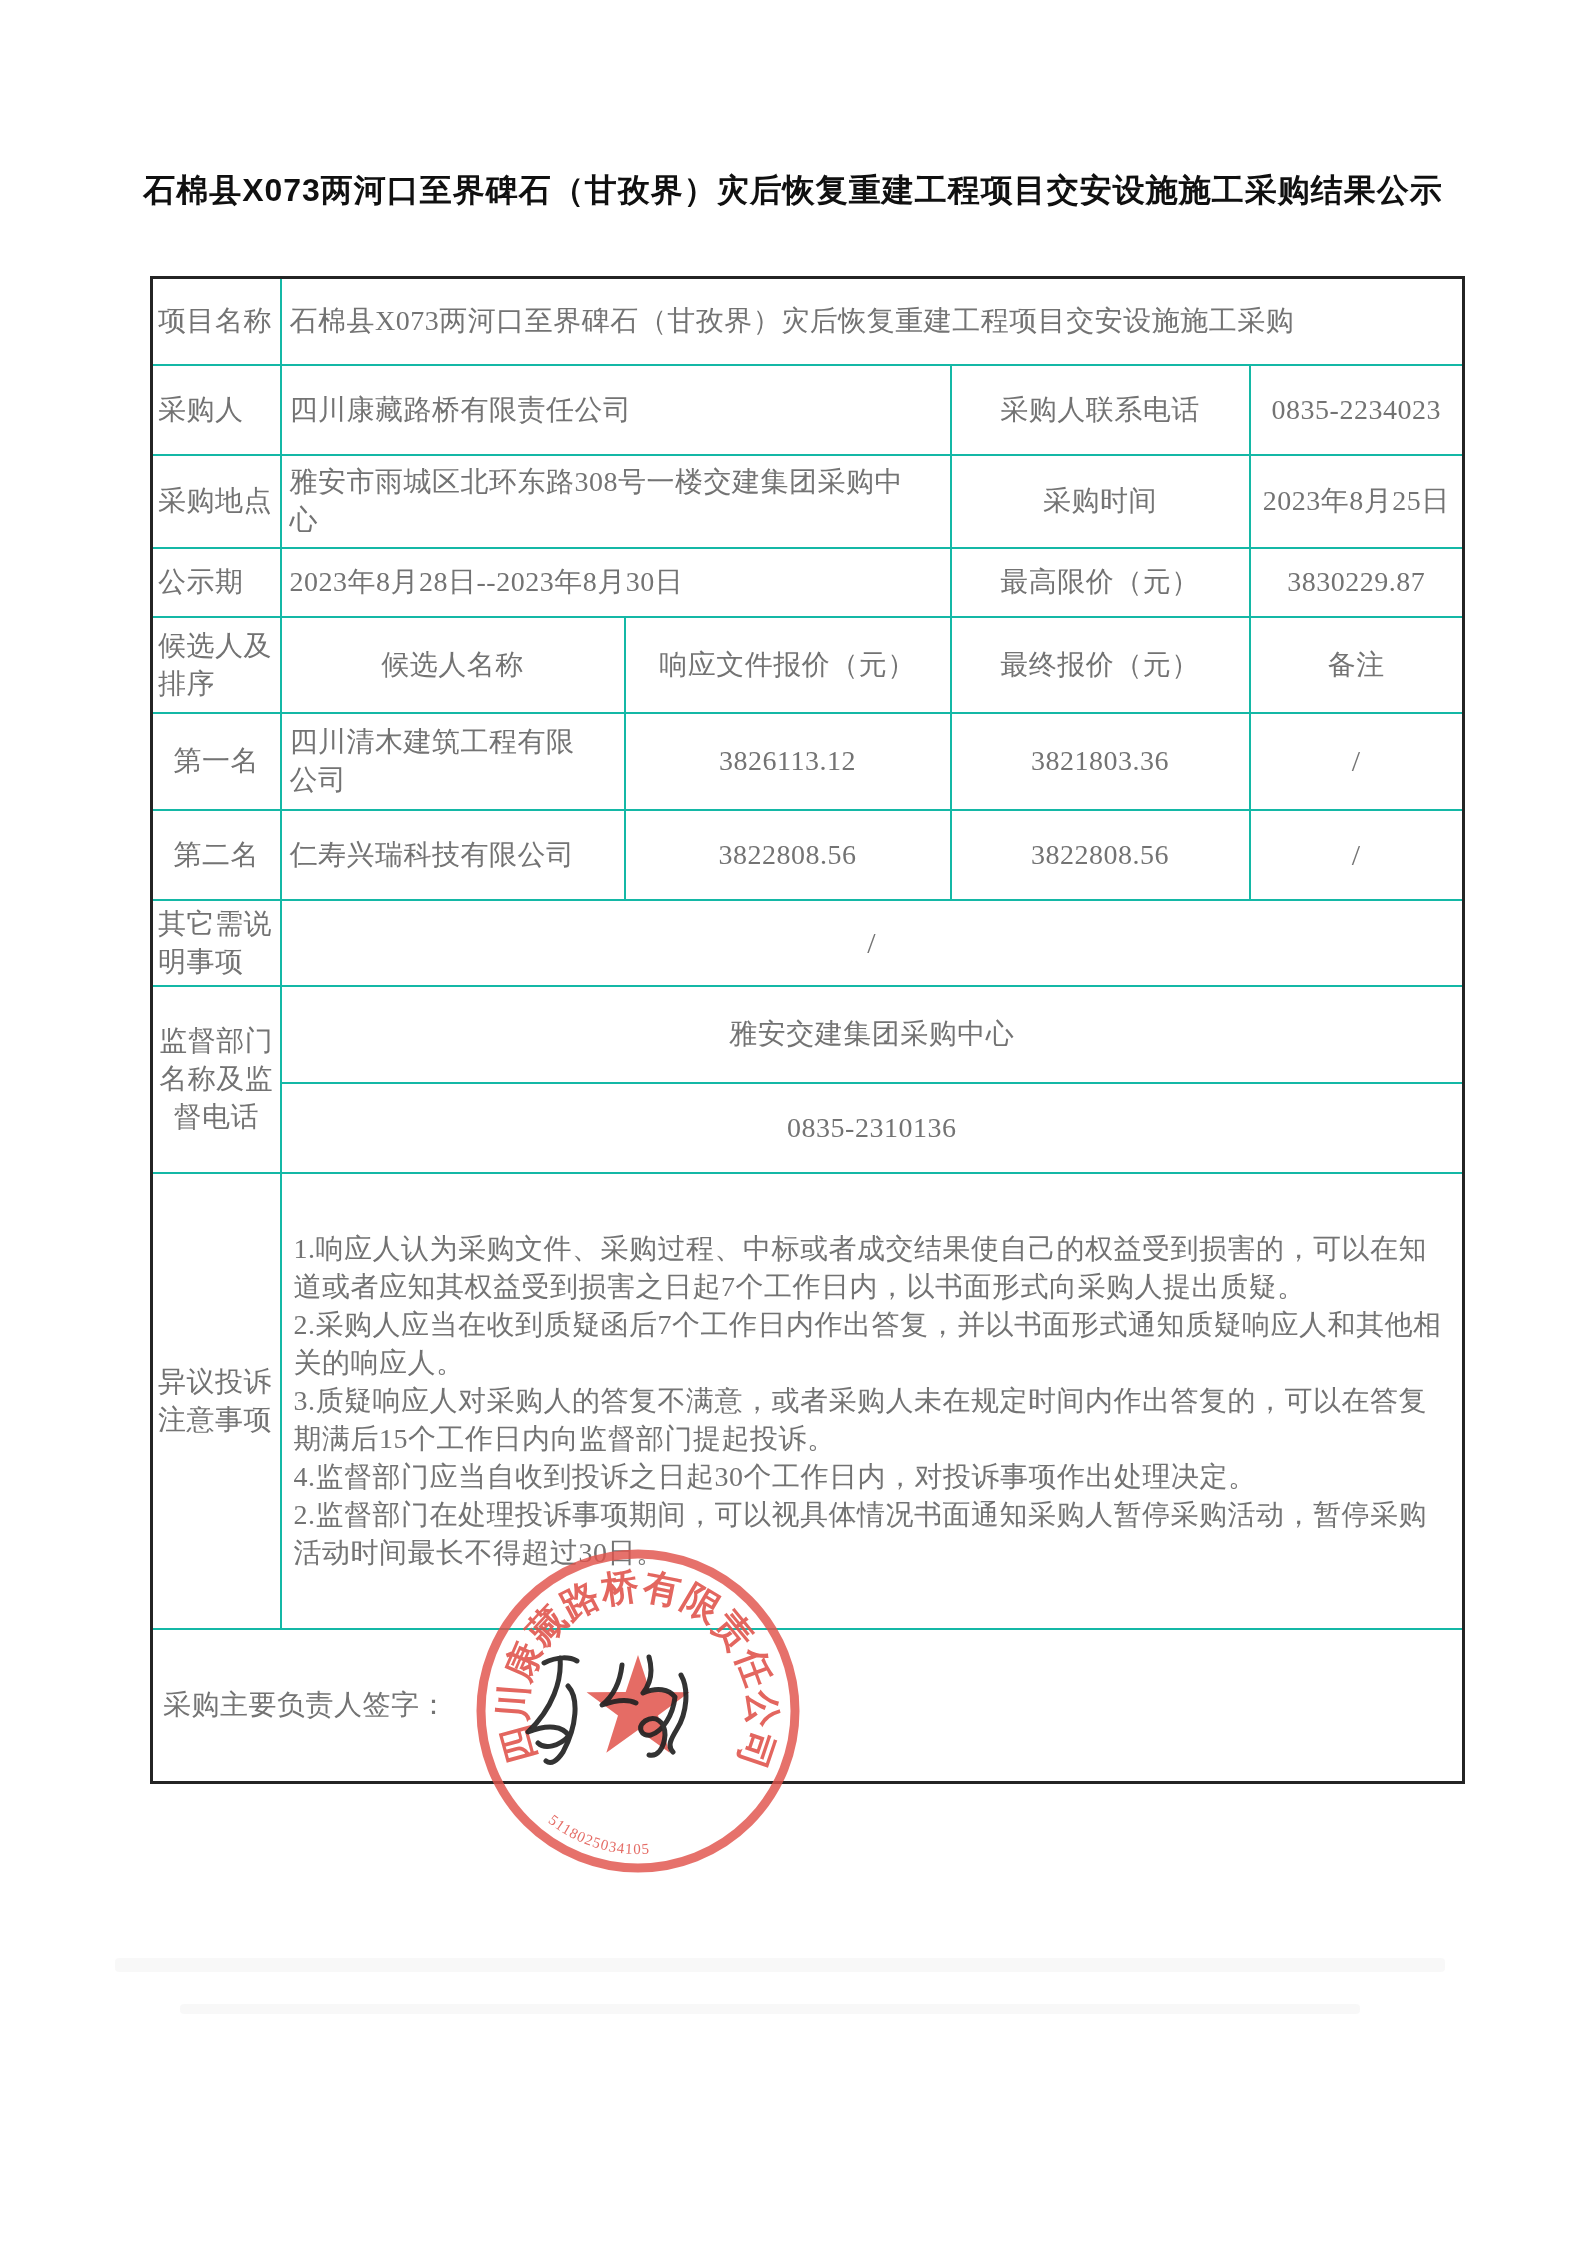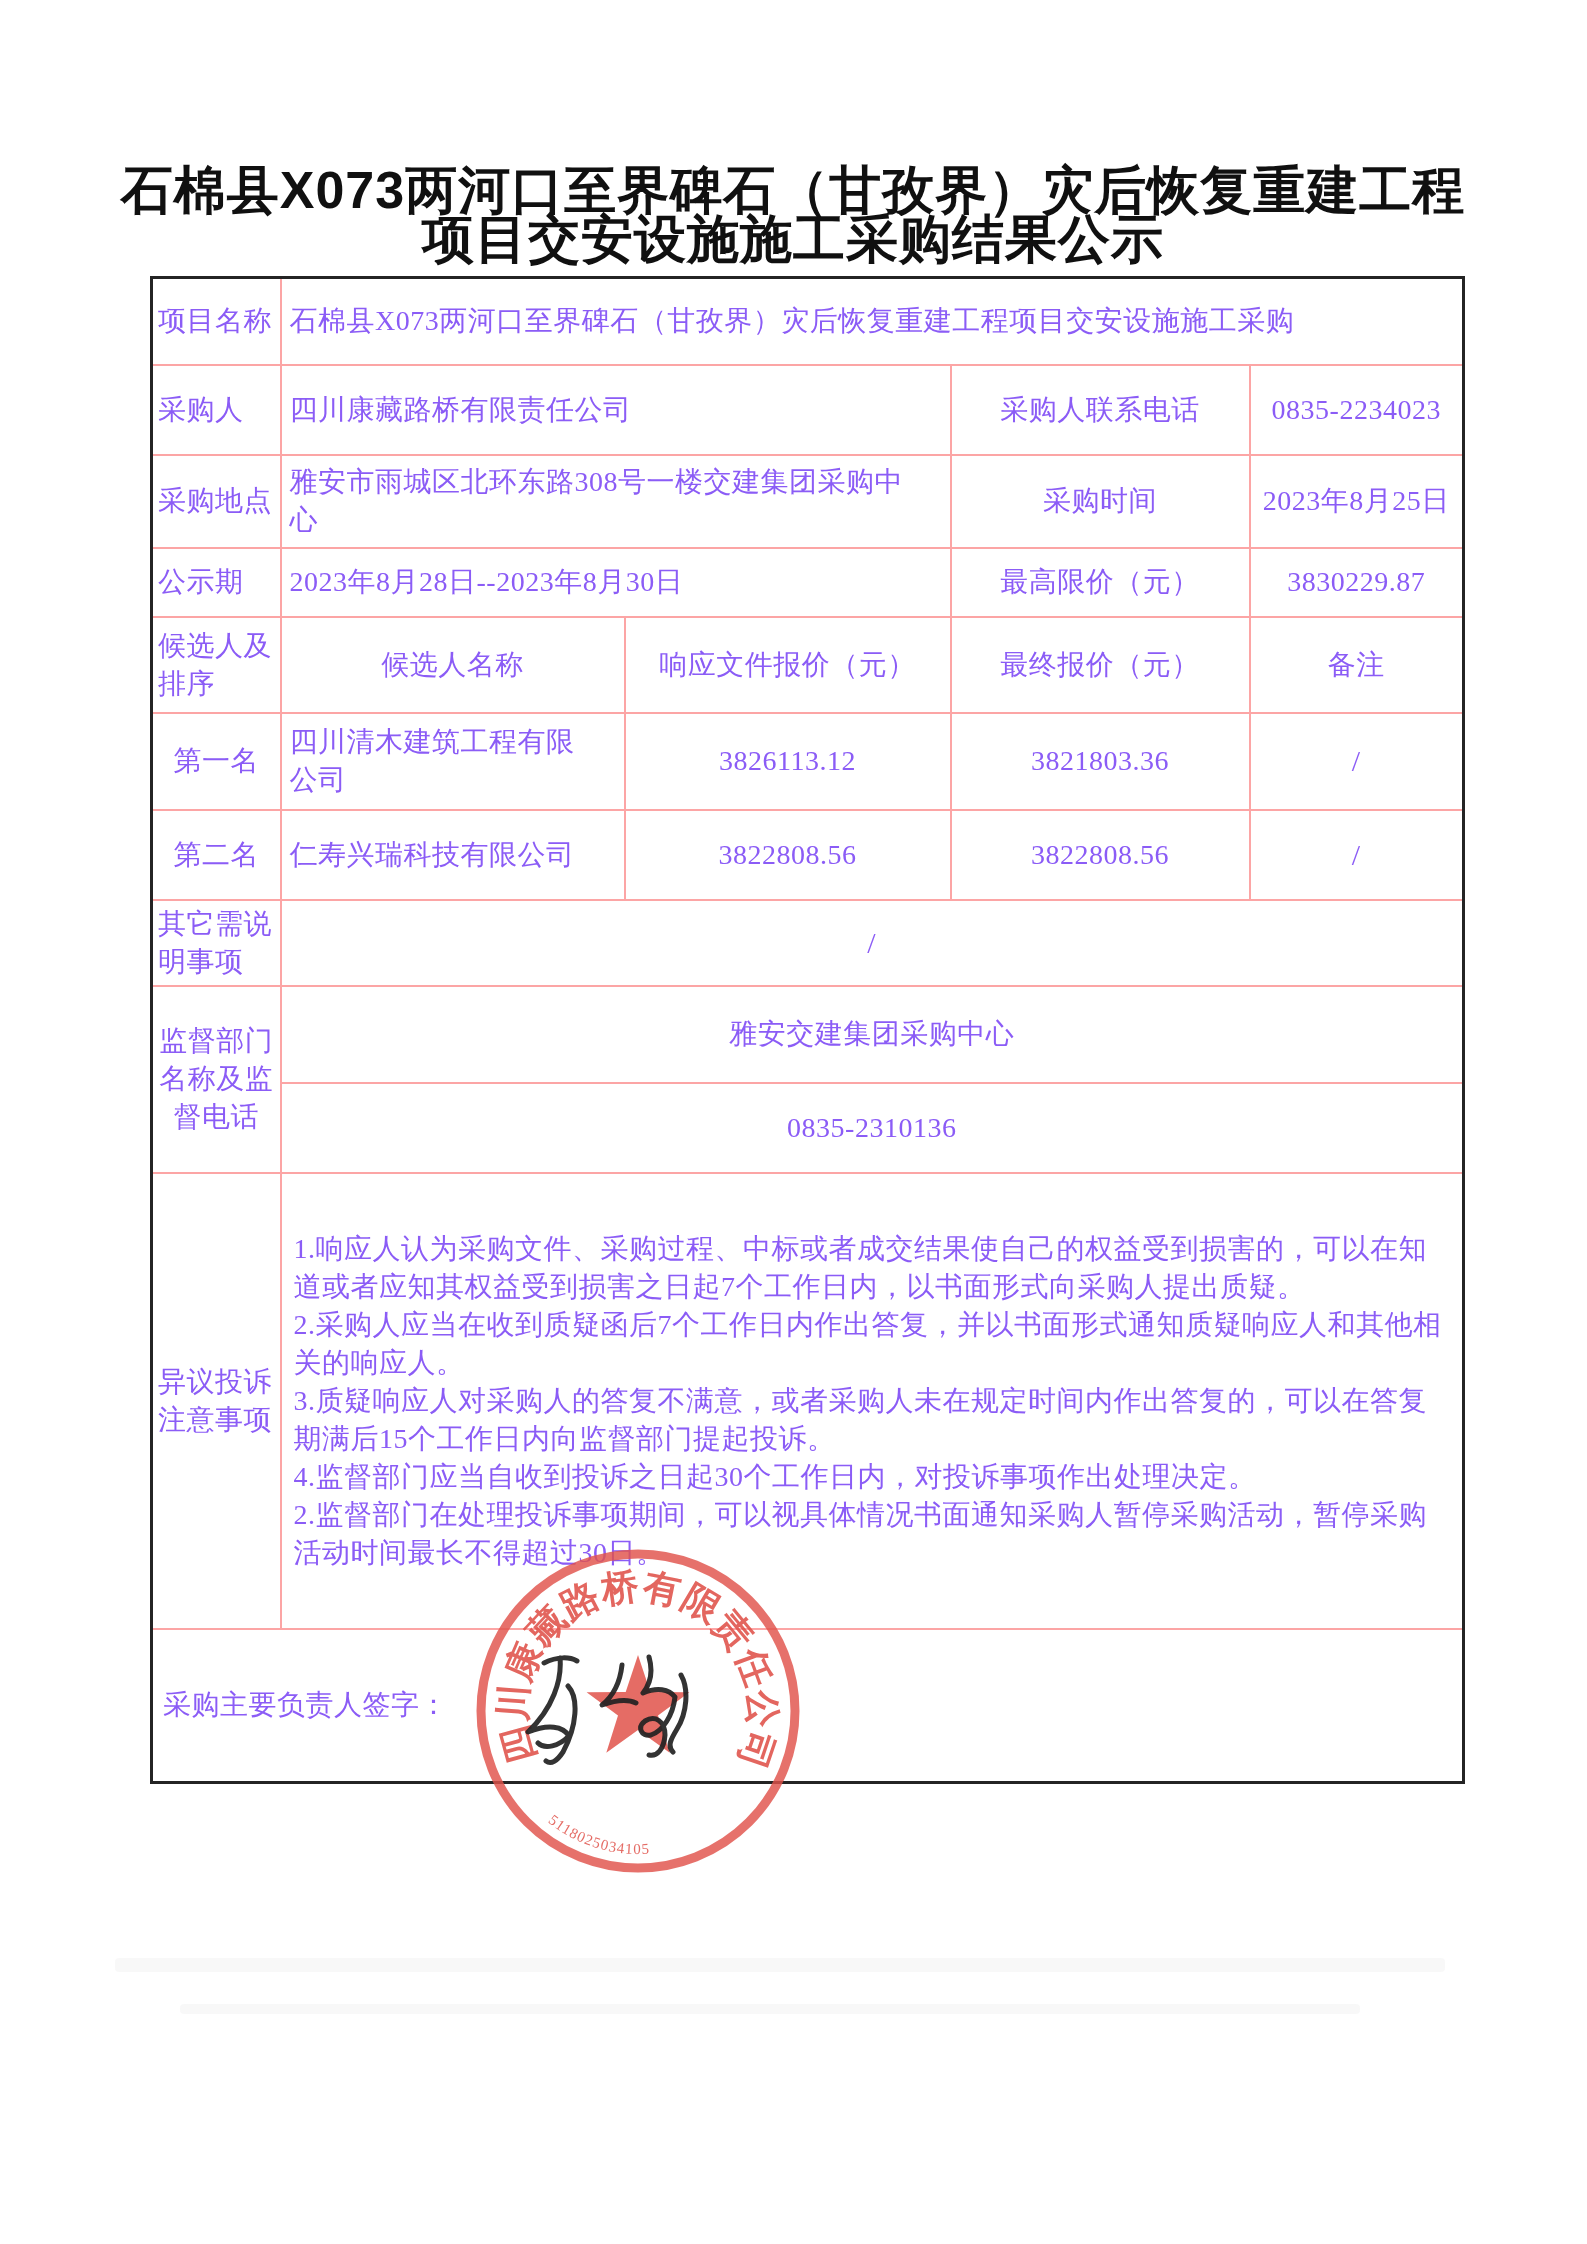--- a/index.html
+++ b/index.html
@@ -13,41 +13,41 @@
     color:#161616;
     overflow:hidden;
   }
   .doc-title {
     position:absolute;
     top:166px; left:118px;
     width:1350px;
     text-align:center;
     font-family:"Liberation Sans", sans-serif;
     font-weight:700;
-    font-size:52px;
+    font-size:32px;
     line-height:49px;
     letter-spacing:1px;
     color:#101010;
   }
   table.main {
     position:absolute;
     left:150px; top:276px;
     width:1314px;
     border-collapse:collapse;
     table-layout:fixed;
     border:3px solid #242424;
   }
   td {
-    border:2px solid #fca5a5;
+    border:2px solid #14b8a6;
     font-size:28px;
     line-height:38px;
     letter-spacing:0.5px;
     padding:4px 8px;
     vertical-align:middle;
-    color:#8b5cf6;
+    color:#737373;
     word-break:break-all;
     margin-left:16px;
   }
   td.lab   { padding:4px 5px; text-align:left; }
   td.lab-c { padding:4px 5px; text-align:center; }
   td.ctr   { text-align:center; padding:4px 4px; }
   td.val   { text-align:left; }
   td.pad-r    { padding-right:36px; }
   td.name-col { padding-right:26px; }
   td.slash { text-align:center; font-size:30px; }

